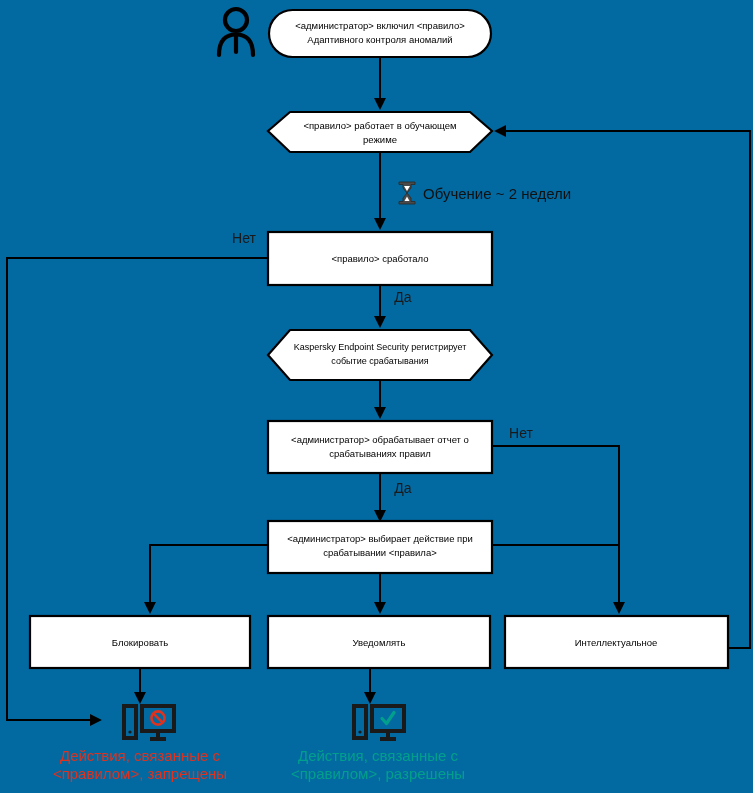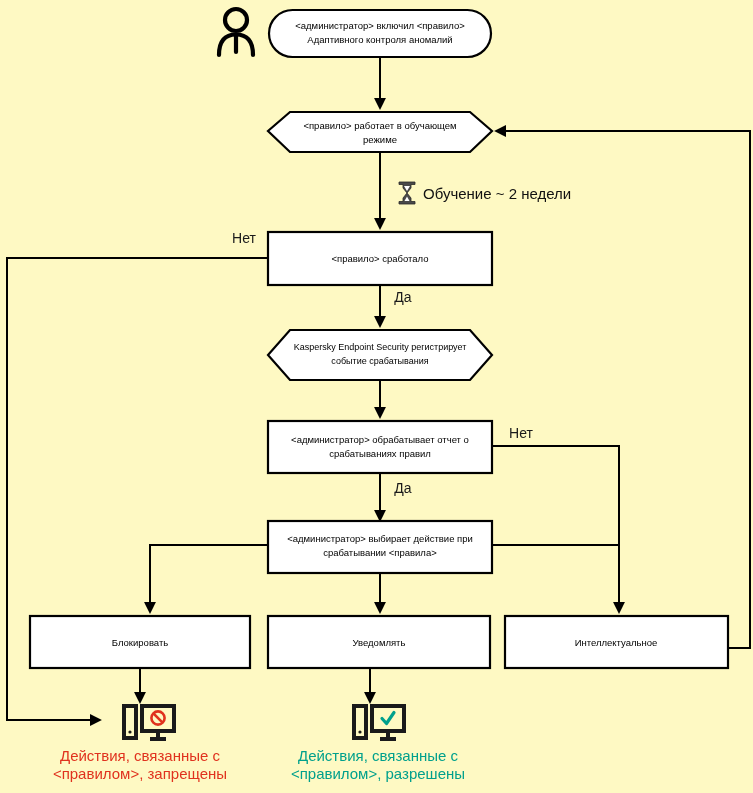--- a/index.html
+++ b/index.html
@@ -7,21 +7,21 @@
     padding: 0;
     background: #ffffff;
   }
   body {
     font-family: "Liberation Sans", sans-serif;
   }
   #canvas {
     position: relative;
     width: 753px;
     height: 793px;
-    background: #fef9c3;
+    background: #0369a1;
     overflow: hidden;
   }
   #flow-svg {
     position: absolute;
     left: 0;
     top: 0;
     width: 753px;
     height: 793px;
   }
   .node-text {

